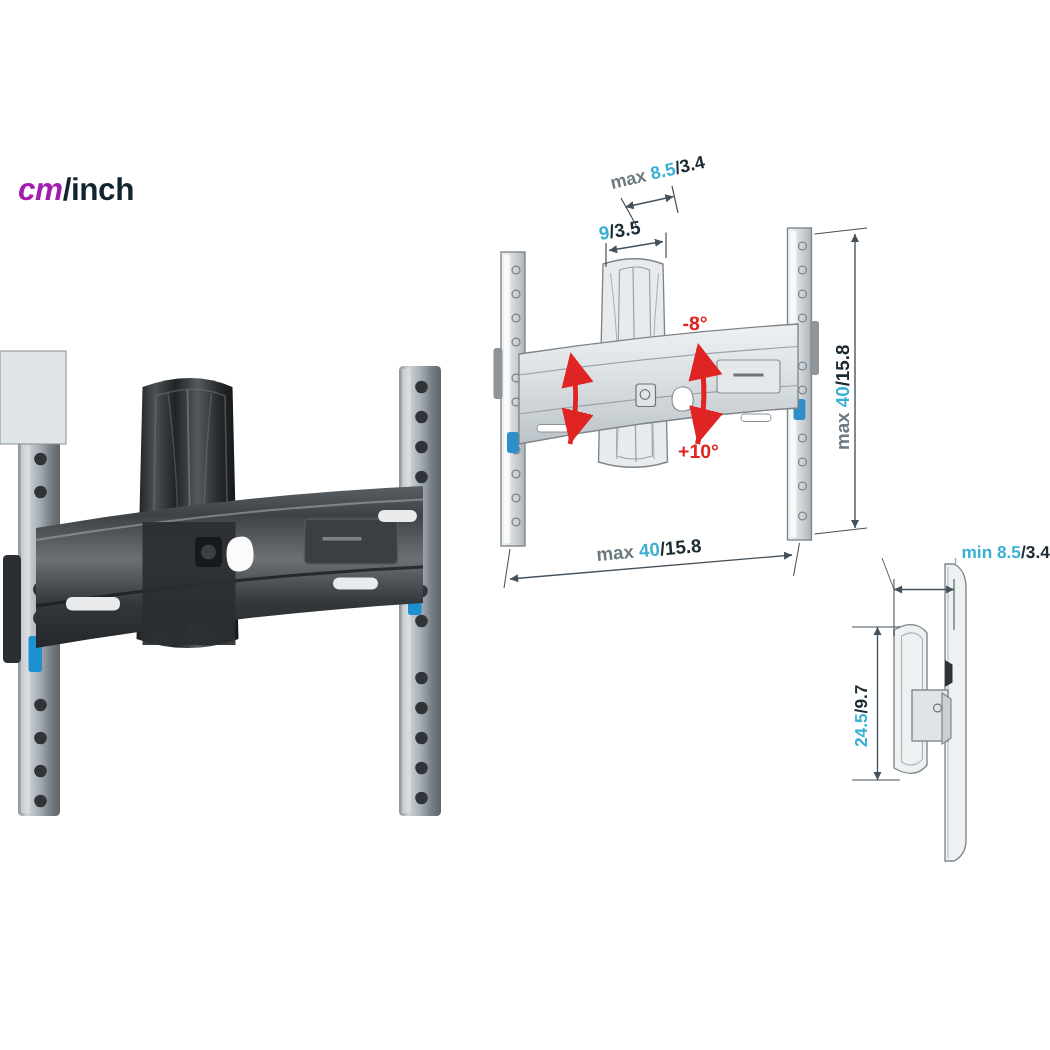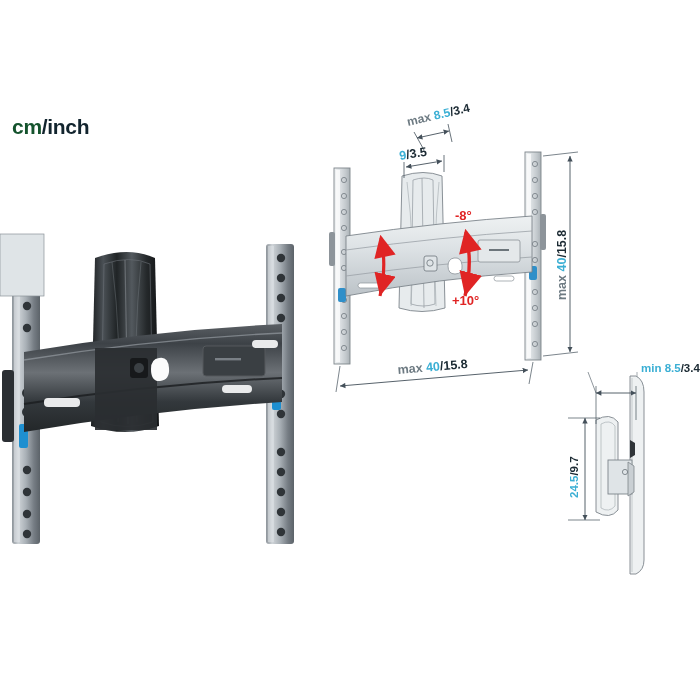--- a/index.html
+++ b/index.html
@@ -1,21 +1,21 @@
 <!DOCTYPE html>
 <html><head>
 <meta charset="utf-8">
 <style>
   html,body{margin:0;padding:0;background:#fff;}
   body{width:700px;height:700px;position:relative;overflow:hidden;
        font-family:"Liberation Sans",sans-serif;background:#ffffff;}
   .stage{position:absolute;inset:0;width:700px;height:700px;}
   .unit-label{position:absolute;left:12px;top:115px;font-size:21px;font-weight:600;
               letter-spacing:-0.3px;color:#12242e;}
-  .unit-label .cm{color:#14532d;}
+  .unit-label .cm{color:#a21caf;font-style:italic;}
   .unit-label .sl{color:#12242e;}
   .unit-label .inch{color:#12242e;margin-top:44px;}
   svg{position:absolute;left:0;top:0;overflow:visible;}
   .dimtxt{font-family:"Liberation Sans",sans-serif;font-weight:bold;}
   .cy{fill:#3BAFD4;}
   .dk{fill:#1b2a33;}
   .gy{fill:#6d7a82;}
   .rd{fill:#e02424;}
 </style>
 </head>

